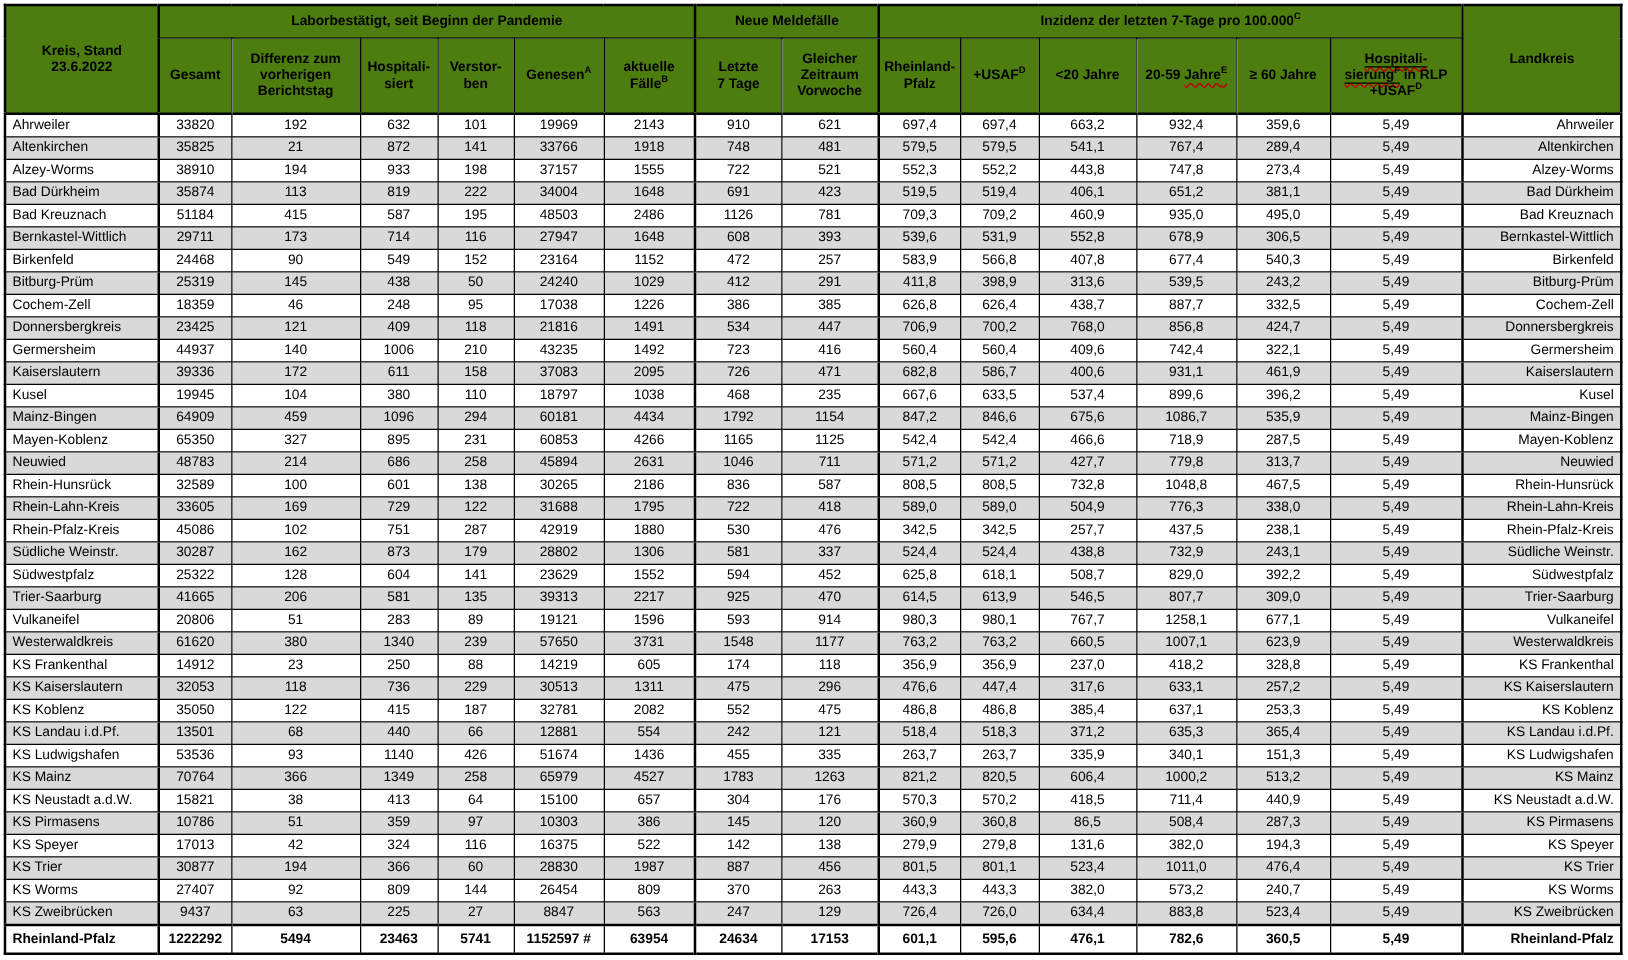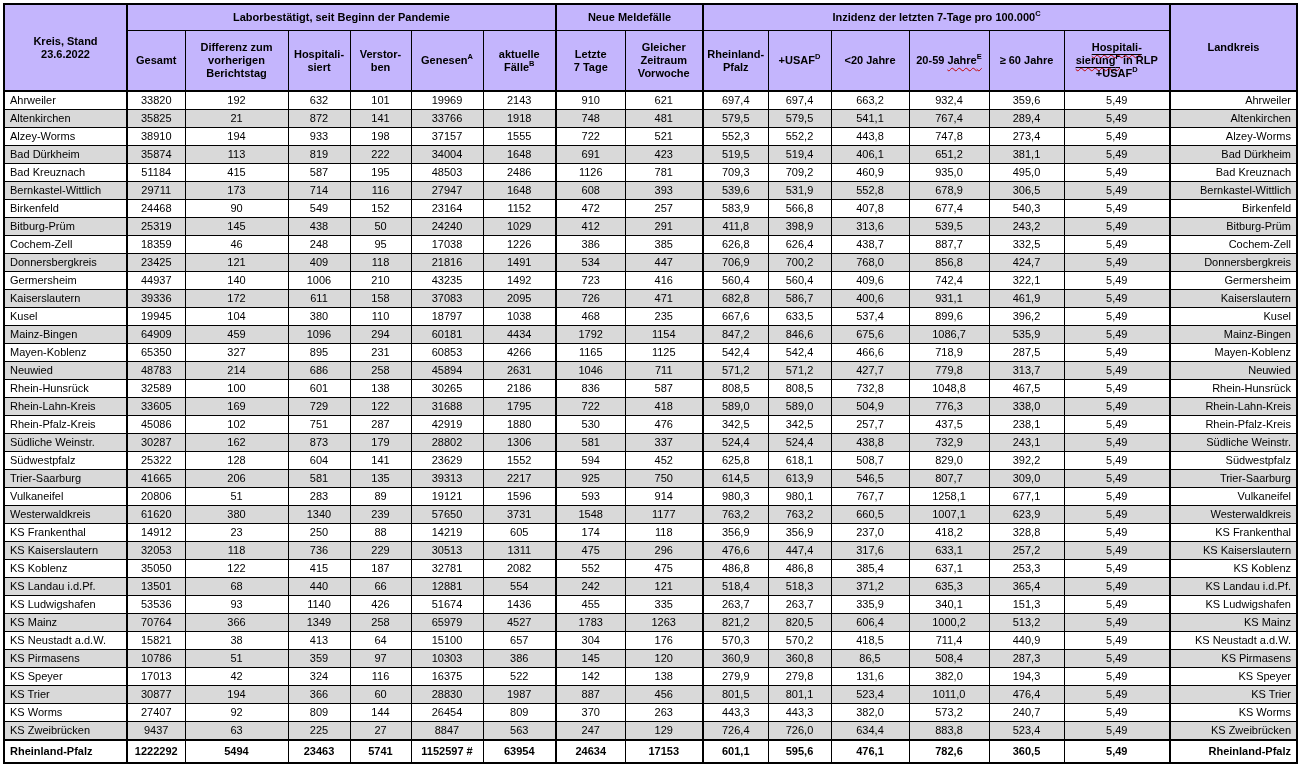--- a/index.html
+++ b/index.html
@@ -1,19 +1,19 @@
 <!DOCTYPE html>
 <html><head>
 <meta charset="utf-8">
 <style>
   html,body{margin:0;padding:0;background:#fff;font-family:"Liberation Sans",sans-serif;}
   .page{width:1302px;height:768px;overflow:hidden;background:#fff;}
   table{border-collapse:collapse;table-layout:fixed;margin:3px 0 0 3px;border:2px solid #000;}
   th,td{border:1px solid #000;font-size:11px;color:#000;padding:0 3px;overflow:hidden;}
-  thead th{background:#c4b5fd;font-weight:bold;text-align:center;vertical-align:middle;line-height:13px;}
+  thead th{background:#4d7c0f;font-weight:bold;text-align:center;vertical-align:middle;line-height:13px;}
   tr.group-row th{height:25px;}
   tr.sub-row th{height:59px;border-bottom:2px solid #000;}
   th.span2{border-bottom:2px solid #000;}
   tbody td{height:17px;text-align:center;white-space:nowrap;line-height:17px;}
   tbody tr:nth-child(even){background:#d9d9d9;}
   td.name{text-align:left;padding-left:5px;}
   td.lk{text-align:right;padding-right:5px;}
   .bl2{border-left:2px solid #000 !important;}
   tfoot td{border-top:2px solid #000;font-weight:bold;height:21px;text-align:center;white-space:nowrap;line-height:21px;margin-top:40px;}
   tfoot td.name{text-align:left;padding-left:5px;}
@@ -501,21 +501,21 @@
         </tr>
         <tr>
           <td class="name">Trier-Saarburg</td>
           <td class="bl2">41665</td>
           <td>206</td>
           <td>581</td>
           <td>135</td>
           <td>39313</td>
           <td>2217</td>
           <td class="bl2">925</td>
-          <td>750</td>
+          <td>470</td>
           <td class="bl2">614,5</td>
           <td>613,9</td>
           <td>546,5</td>
           <td>807,7</td>
           <td>309,0</td>
           <td>5,49</td>
           <td class="lk bl2">Trier-Saarburg</td>
         </tr>
         <tr>
           <td class="name">Vulkaneifel</td>

